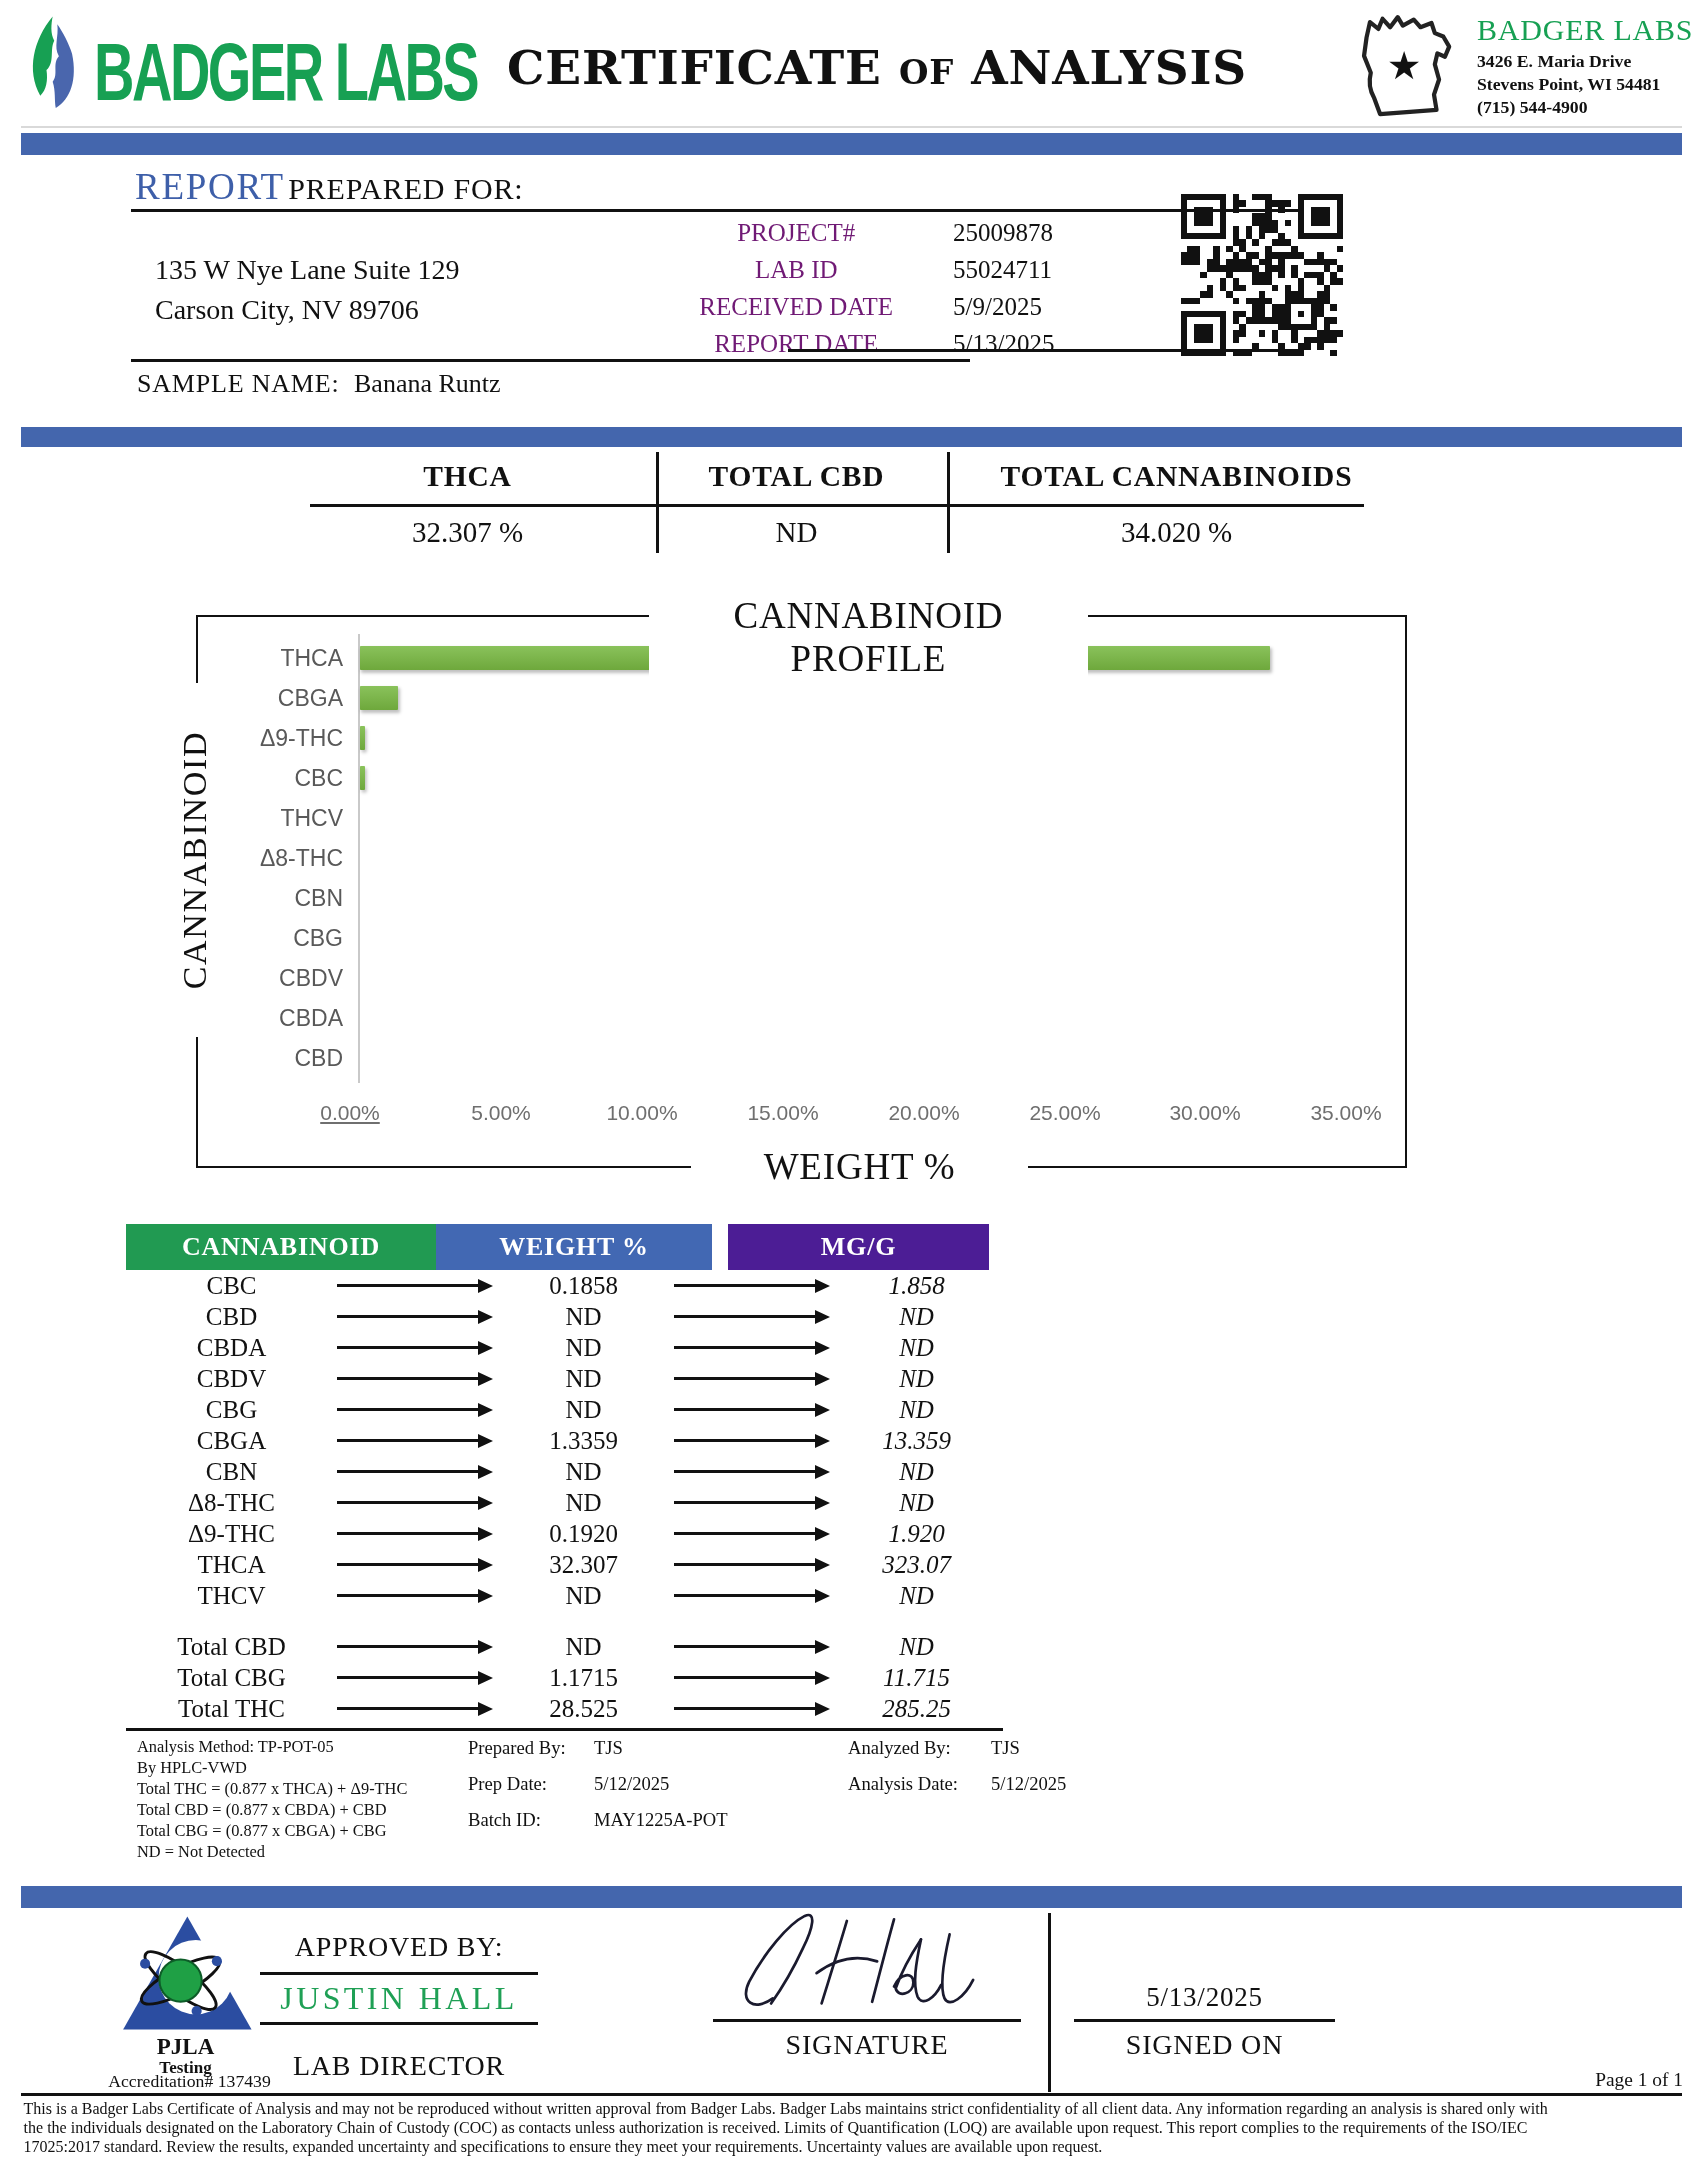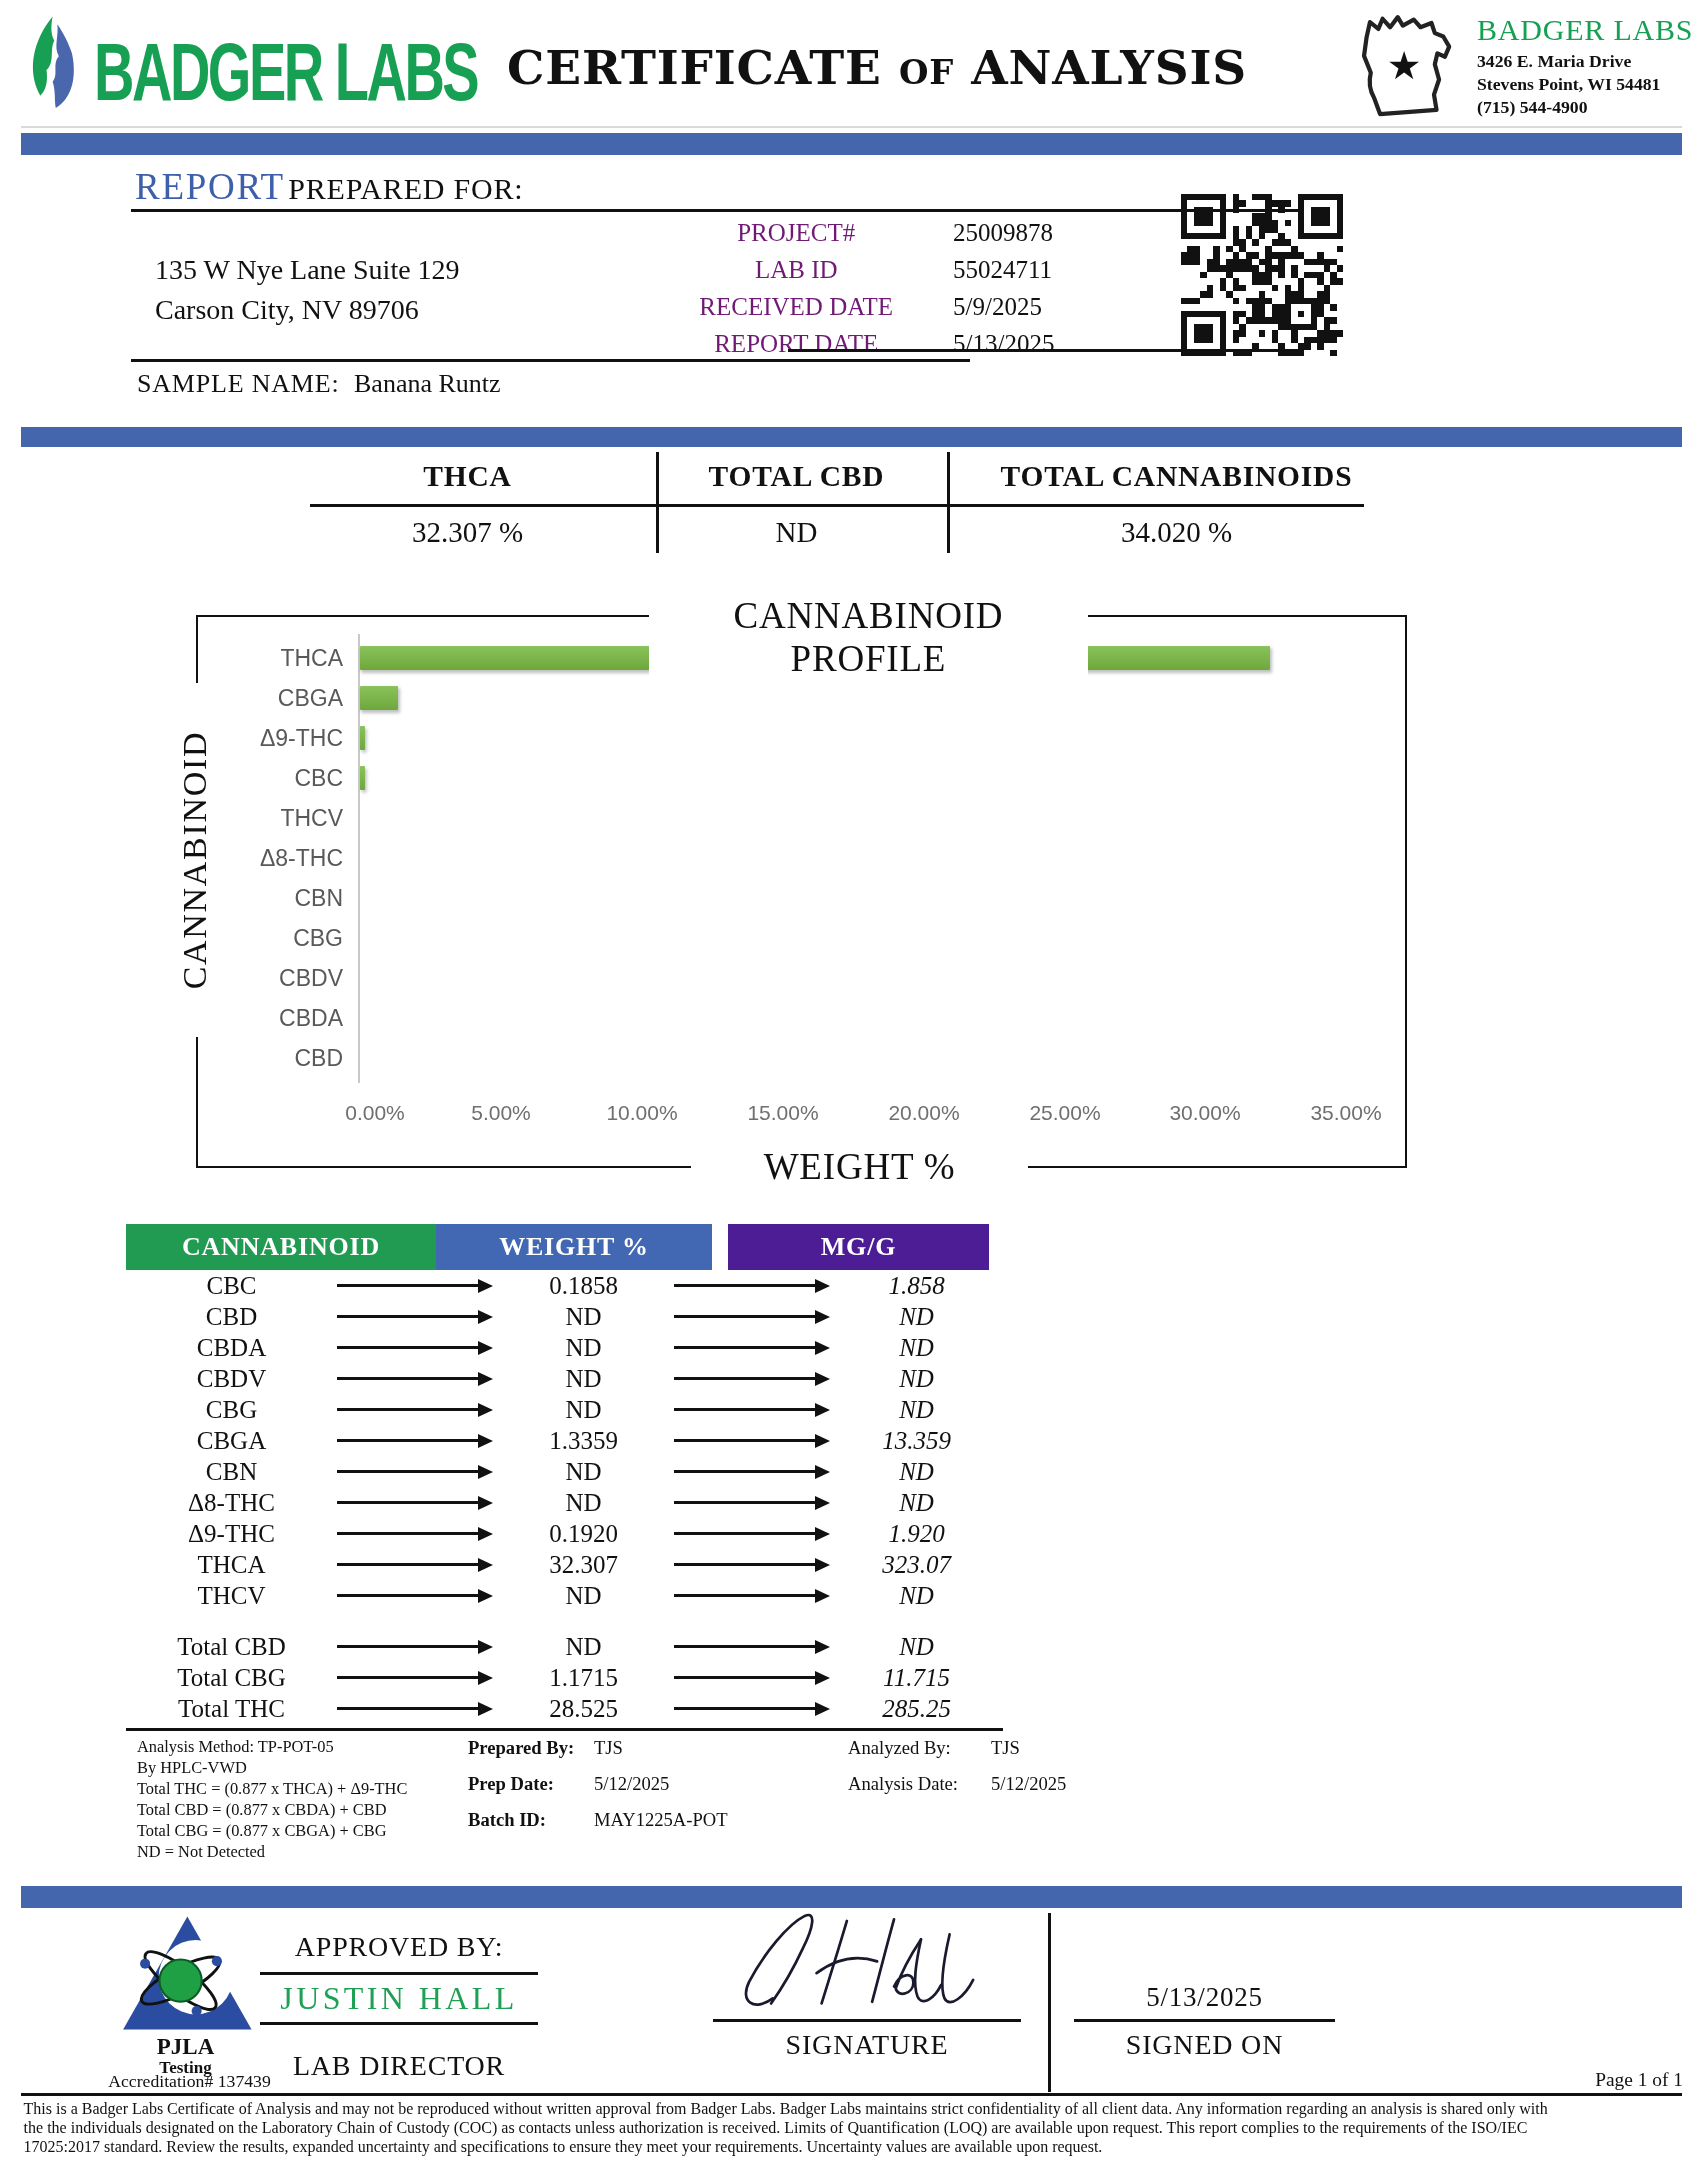--- a/index.html
+++ b/index.html
@@ -64,21 +64,21 @@
   .tval1{width:181px;text-align:center;}
   .tval2{width:173px;text-align:center;font-style:italic;}
   .tarrow{width:156px;display:flex;align-items:center;}
   .tarrow .shaft{flex:1;height:3.4px;background:#111;}
   .tarrow .head{width:0;height:0;border-left:15px solid #111;border-top:7.6px solid transparent;
       border-bottom:7.6px solid transparent;}
   
   .fn-left{position:absolute;left:137px;top:1736px;font-size:16.4px;line-height:21px;}
   .fn-col{position:absolute;font-size:18.6px;}
   .fn-row{display:flex;height:36px;align-items:center;}
-  .fn-label{width:126px;font-weight:bold;}
+  .fn-label{width:126px;}
   .fn-label2{width:143px;}
   
   .pjla-text{position:absolute;text-align:center;font-weight:bold;}
   .approved{position:absolute;left:253px;width:292px;text-align:center;}
   .sig-label{position:absolute;text-align:center;font-size:28px;letter-spacing:0.8px;}
   .green-name{color:#1fa055;font-size:32px;letter-spacing:3.4px;}
   
   .page-num{position:absolute;left:1434px;top:2069px;width:249px;text-align:right;font-size:19.4px;}
   .disclaimer{position:absolute;left:23.6px;top:2099px;width:1666px;font-size:16px;line-height:19px;white-space:nowrap;}
 </style>
@@ -507,21 +507,21 @@
         <span class="clabel">CBDV</span>
       </div>
       <div class="crow">
         <span class="clabel">CBDA</span>
       </div>
       <div class="crow">
         <span class="clabel">CBD</span>
       </div>
     </div>
   <div class="chart-ticks" id="chart-ticks">
-      <span class="ctick" style="left: 120px;">0.00%</span>
+      <span class="ctick" style="left: 95px; text-decoration: underline;">0.00%</span>
       <span class="ctick" style="left: 246px;">5.00%</span>
       <span class="ctick" style="left: 387px;">10.00%</span>
       <span class="ctick" style="left: 528px;">15.00%</span>
       <span class="ctick" style="left: 669px;">20.00%</span>
       <span class="ctick" style="left: 810px;">25.00%</span>
       <span class="ctick" style="left: 950px;">30.00%</span>
       <span class="ctick" style="left: 1091px;">35.00%</span>
     </div>
   <div class="chart-title">CANNABINOID PROFILE</div>
   <div class="chart-ylabel">CANNABINOID</div>

